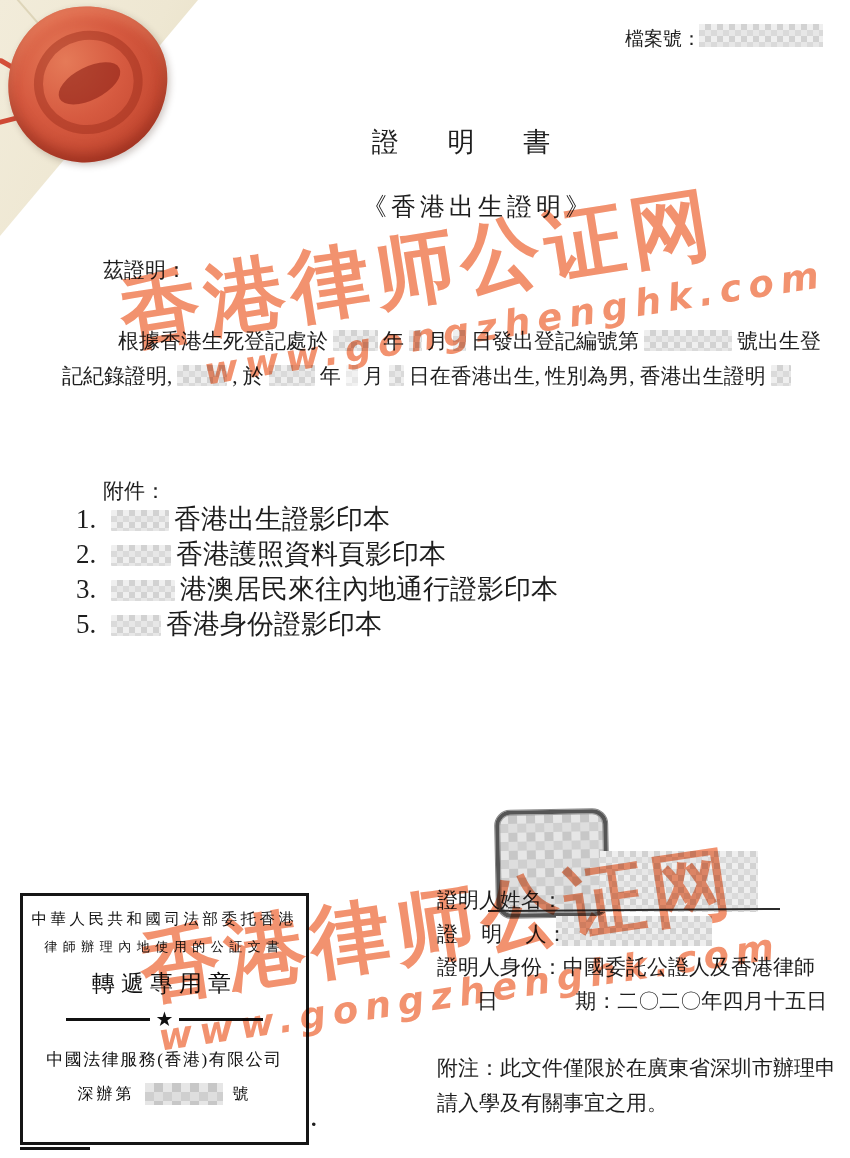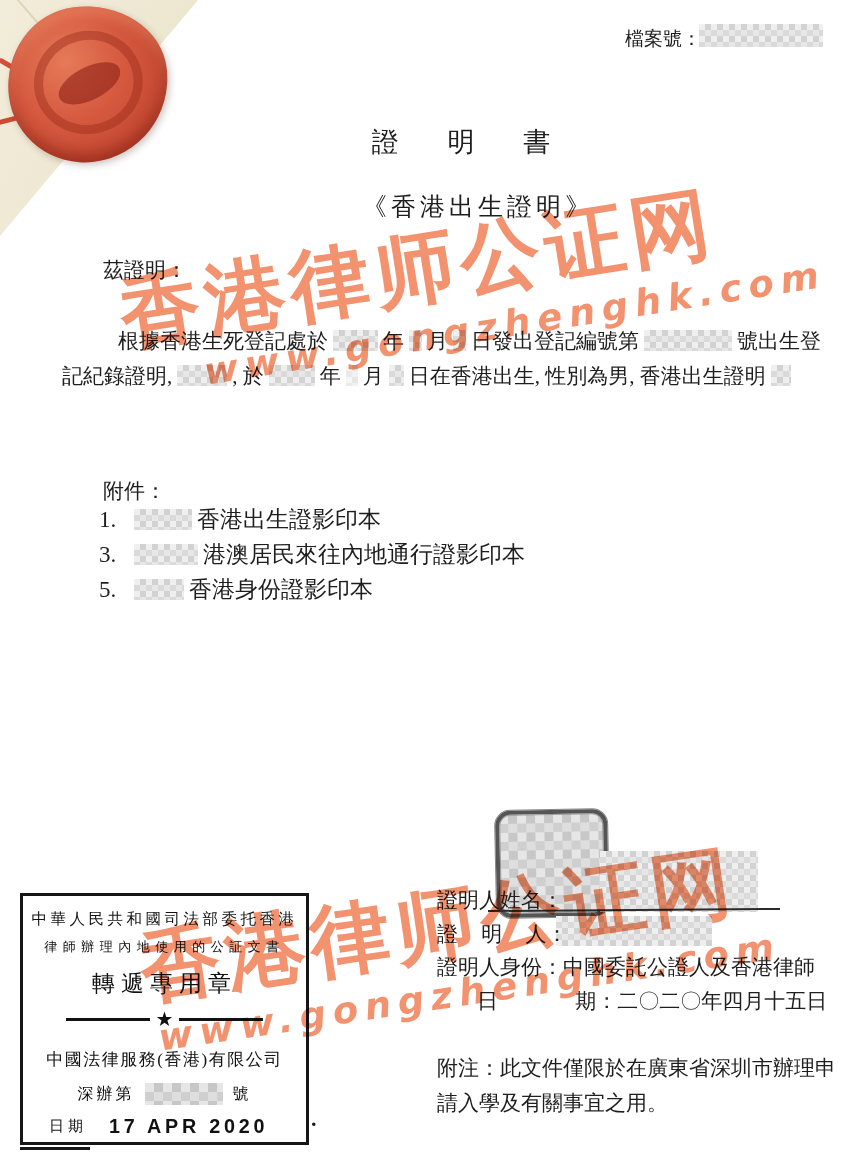--- a/index.html
+++ b/index.html
@@ -40,21 +40,21 @@
   .fileno-blur{position:absolute;left:699px;top:24px;width:124px;height:23px;z-index:2;}
   .title{position:absolute;left:86px;top:124px;width:764px;text-align:center;
     font-size:27px;letter-spacing:14px;word-spacing:14px;z-index:3;}
   .subtitle{position:absolute;left:96px;top:190px;width:764px;text-align:center;
     font-size:25px;letter-spacing:4px;z-index:3;}
   .salutation{position:absolute;left:103px;top:256px;font-size:21px;z-index:3;}
   .para{position:absolute;left:62px;top:324px;width:760px;font-size:21px;z-index:3;}
   .para .pline{white-space:nowrap;height:35px;line-height:35px;}
   .para .indent{padding-left:56px;font-family:Liberation Serif, serif;}
   .att-label{position:absolute;left:103px;top:477px;font-size:21px;z-index:3;}
-  .att-list{position:absolute;left:99px;top:509px;font-size:23px;z-index:3;}
+  .att-list{position:absolute;left:76px;top:509px;font-size:27px;z-index:3;}
   .att-row{margin-bottom:14px;white-space:nowrap;height:21px;line-height:21px;}
   .att-no{display:inline-block;width:30px;}
   
   .stamp{position:absolute;left:20px;top:893px;width:283px;height:246px;
     border:3px solid #161616;z-index:3;text-align:center;color:#111;}
   .stamp-l1{margin-top:13px;font-size:15.5px;letter-spacing:3.5px;}
   .stamp-l2{margin-top:8px;font-size:13px;letter-spacing:5.5px;}
   .stamp-title{margin-top:12px;font-size:23px;font-weight:normal;letter-spacing:6px;}
   .starline{margin-top:10px;display:flex;align-items:center;justify-content:center;}
   .sline{width:84px;height:3px;background:#111;}
@@ -123,20 +123,23 @@
       <span>記紀錄證明,</span><span class="rb" style="width:50px"></span><span>, 於</span><span class="rb" style="width:46px"></span><span>年</span><span class="rb" style="width:12px;opacity:.55"></span><span>月</span><span class="rb" style="width:15px"></span><span>日在香港出生, 性別為男, 香港出生證明</span><span class="rb" style="width:20px"></span>
     </div>
   </div>
 
   <div class="att-label">附件：</div>
   <div class="att-list">
     <div class="att-row">
       <span class="att-no">1.</span><span class="rb" style="width:58px"></span><span>香港出生證影印本</span>
     </div>
     <div class="att-row">
+      <span class="att-no">2.</span><span class="rb" style="width:60px"></span><span>香港護照資料頁影印本</span>
+    </div>
+    <div class="att-row">
       <span class="att-no">3.</span><span class="rb" style="width:64px"></span><span>港澳居民來往內地通行證影印本</span>
     </div>
     <div class="att-row">
       <span class="att-no">5.</span><span class="rb" style="width:50px"></span><span>香港身份證影印本</span>
     </div>
   </div>
 
   <div class="stamp">
     <div class="stamp-l1">中華人民共和國司法部委托香港</div>
     <div class="stamp-l2">律師辦理內地使用的公証文書</div>
@@ -144,24 +147,20 @@
     <div class="starline">
       <div class="sline"></div>
       <div class="star">★</div>
       <div class="sline"></div>
     </div>
     <div class="stamp-co">中國法律服務(香港)有限公司</div>
     <div class="stamp-serial">
       <span>深辦第</span>
       <span class="serial-blur mz"></span>
       <span>號</span>
-    </div>
-    <div class="stamp-date">
-      <span>日期</span>
-      <span class="date-value">17 APR 2020</span>
     </div>
     <div class="stamp-underline"></div>
   </div>
   <div class="stamp-period">.</div>
 
   <div class="seal-square mz"></div>
   <div class="sig-blur mz-l"></div>
   <div class="name-blur mz-l"></div>
   <div class="sig-line"></div>
   <div class="cert">

